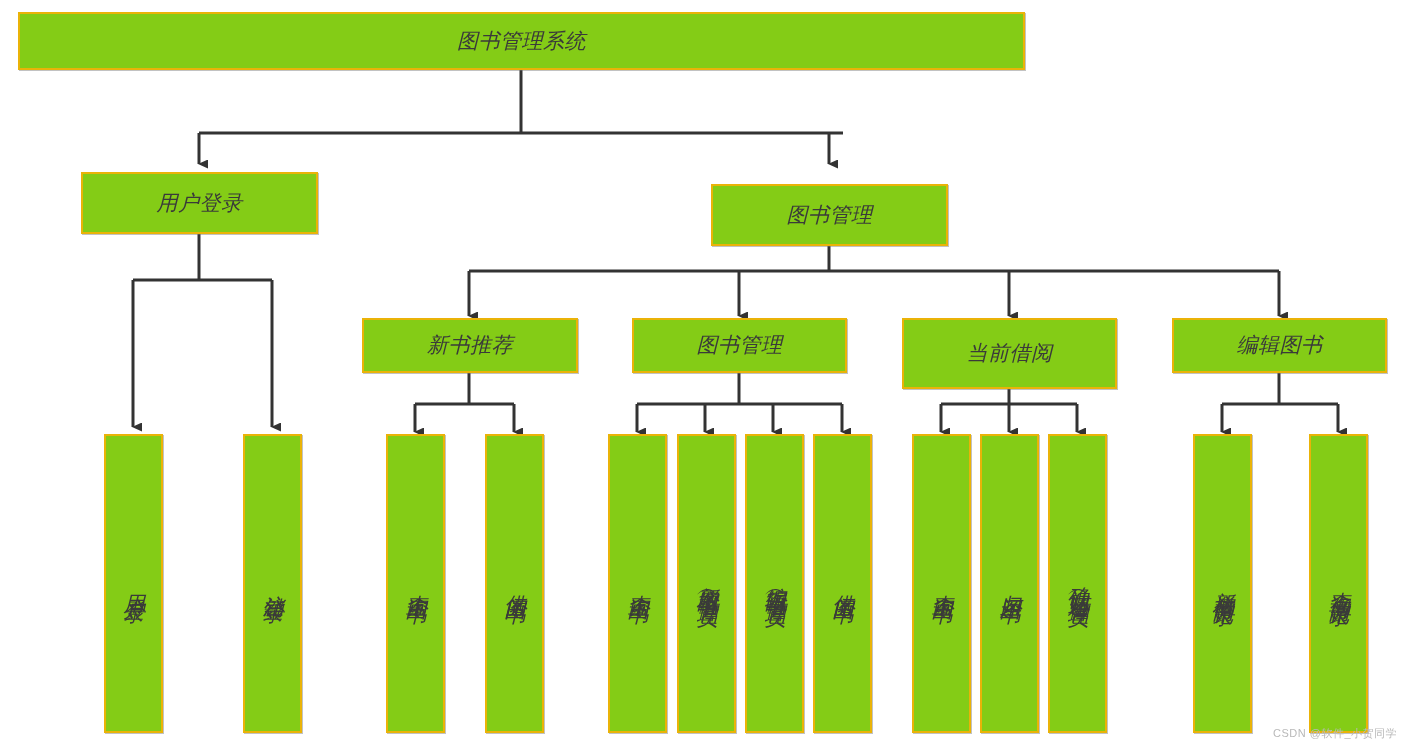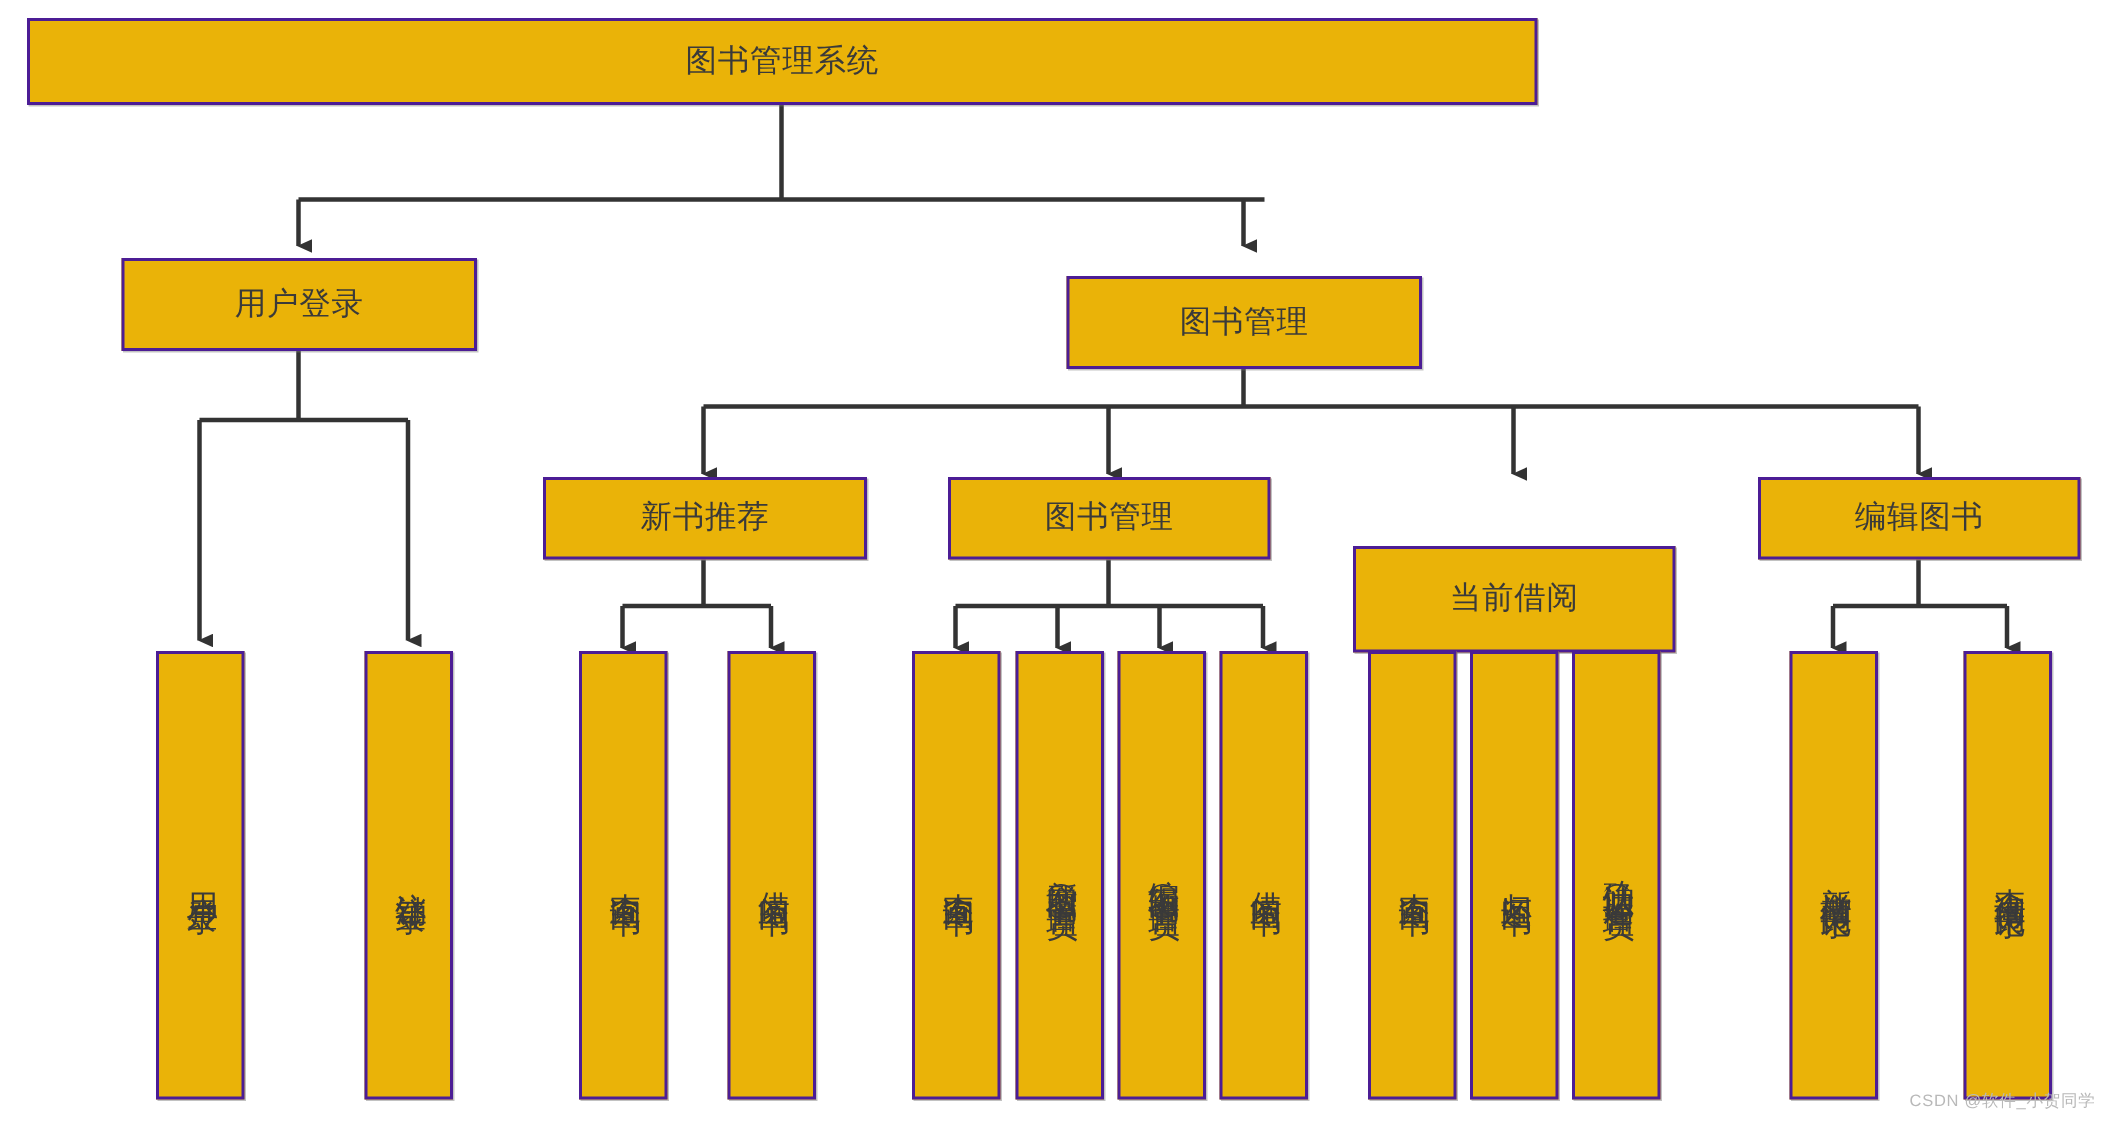--- a/index.html
+++ b/index.html
@@ -23,27 +23,28 @@
     position: absolute;
     left: 0;
     top: 0;
     width: 1405px;
     height: 747px;
     pointer-events: none;
   }
   .node {
     position: absolute;
     box-sizing: border-box;
-    background: #eab308;
-    border: 2px solid #4c1d95;
+    background: #84cc16;
+    border: 2px solid #eab308;
     display: flex;
     align-items: center;
     justify-content: center;
     color: #3a3a3a;
     box-shadow: 1px 1px 0 rgba(120,120,120,0.45);
+    font-style: italic;
   }
   .node .label {
     color: #3a3a3a;
     line-height: 1.28;
     text-align: center;
     letter-spacing: 0.5px;
   }
   .node.horiz .label {
     font-size: 21px;
   }
@@ -133,21 +134,21 @@
   <div class="node horiz" style="left:711px; top:184px; width:237px; height:62px;">
     <span class="label">图书管理</span>
   </div>
 
   <div class="node horiz" style="left:362px; top:318px; width:216px; height:55px;">
     <span class="label">新书推荐</span>
   </div>
   <div class="node horiz" style="left:632px; top:318px; width:215px; height:55px;">
     <span class="label">图书管理</span>
   </div>
-  <div class="node horiz" style="left:902px; top:318px; width:215px; height:71px;margin-top:46px;">
+  <div class="node horiz" style="left:902px; top:318px; width:215px; height:71px;">
     <span class="label">当前借阅</span>
   </div>
   <div class="node horiz" style="left:1172px; top:318px; width:215px; height:55px;">
     <span class="label">编辑图书</span>
   </div>
 
   <div class="node vert" style="left:104px; top:434px; width:59px; height:299px;">
     <span class="label">用户登录</span>
   </div>
   <div class="node vert" style="left:243px; top:434px; width:59px; height:299px;">

